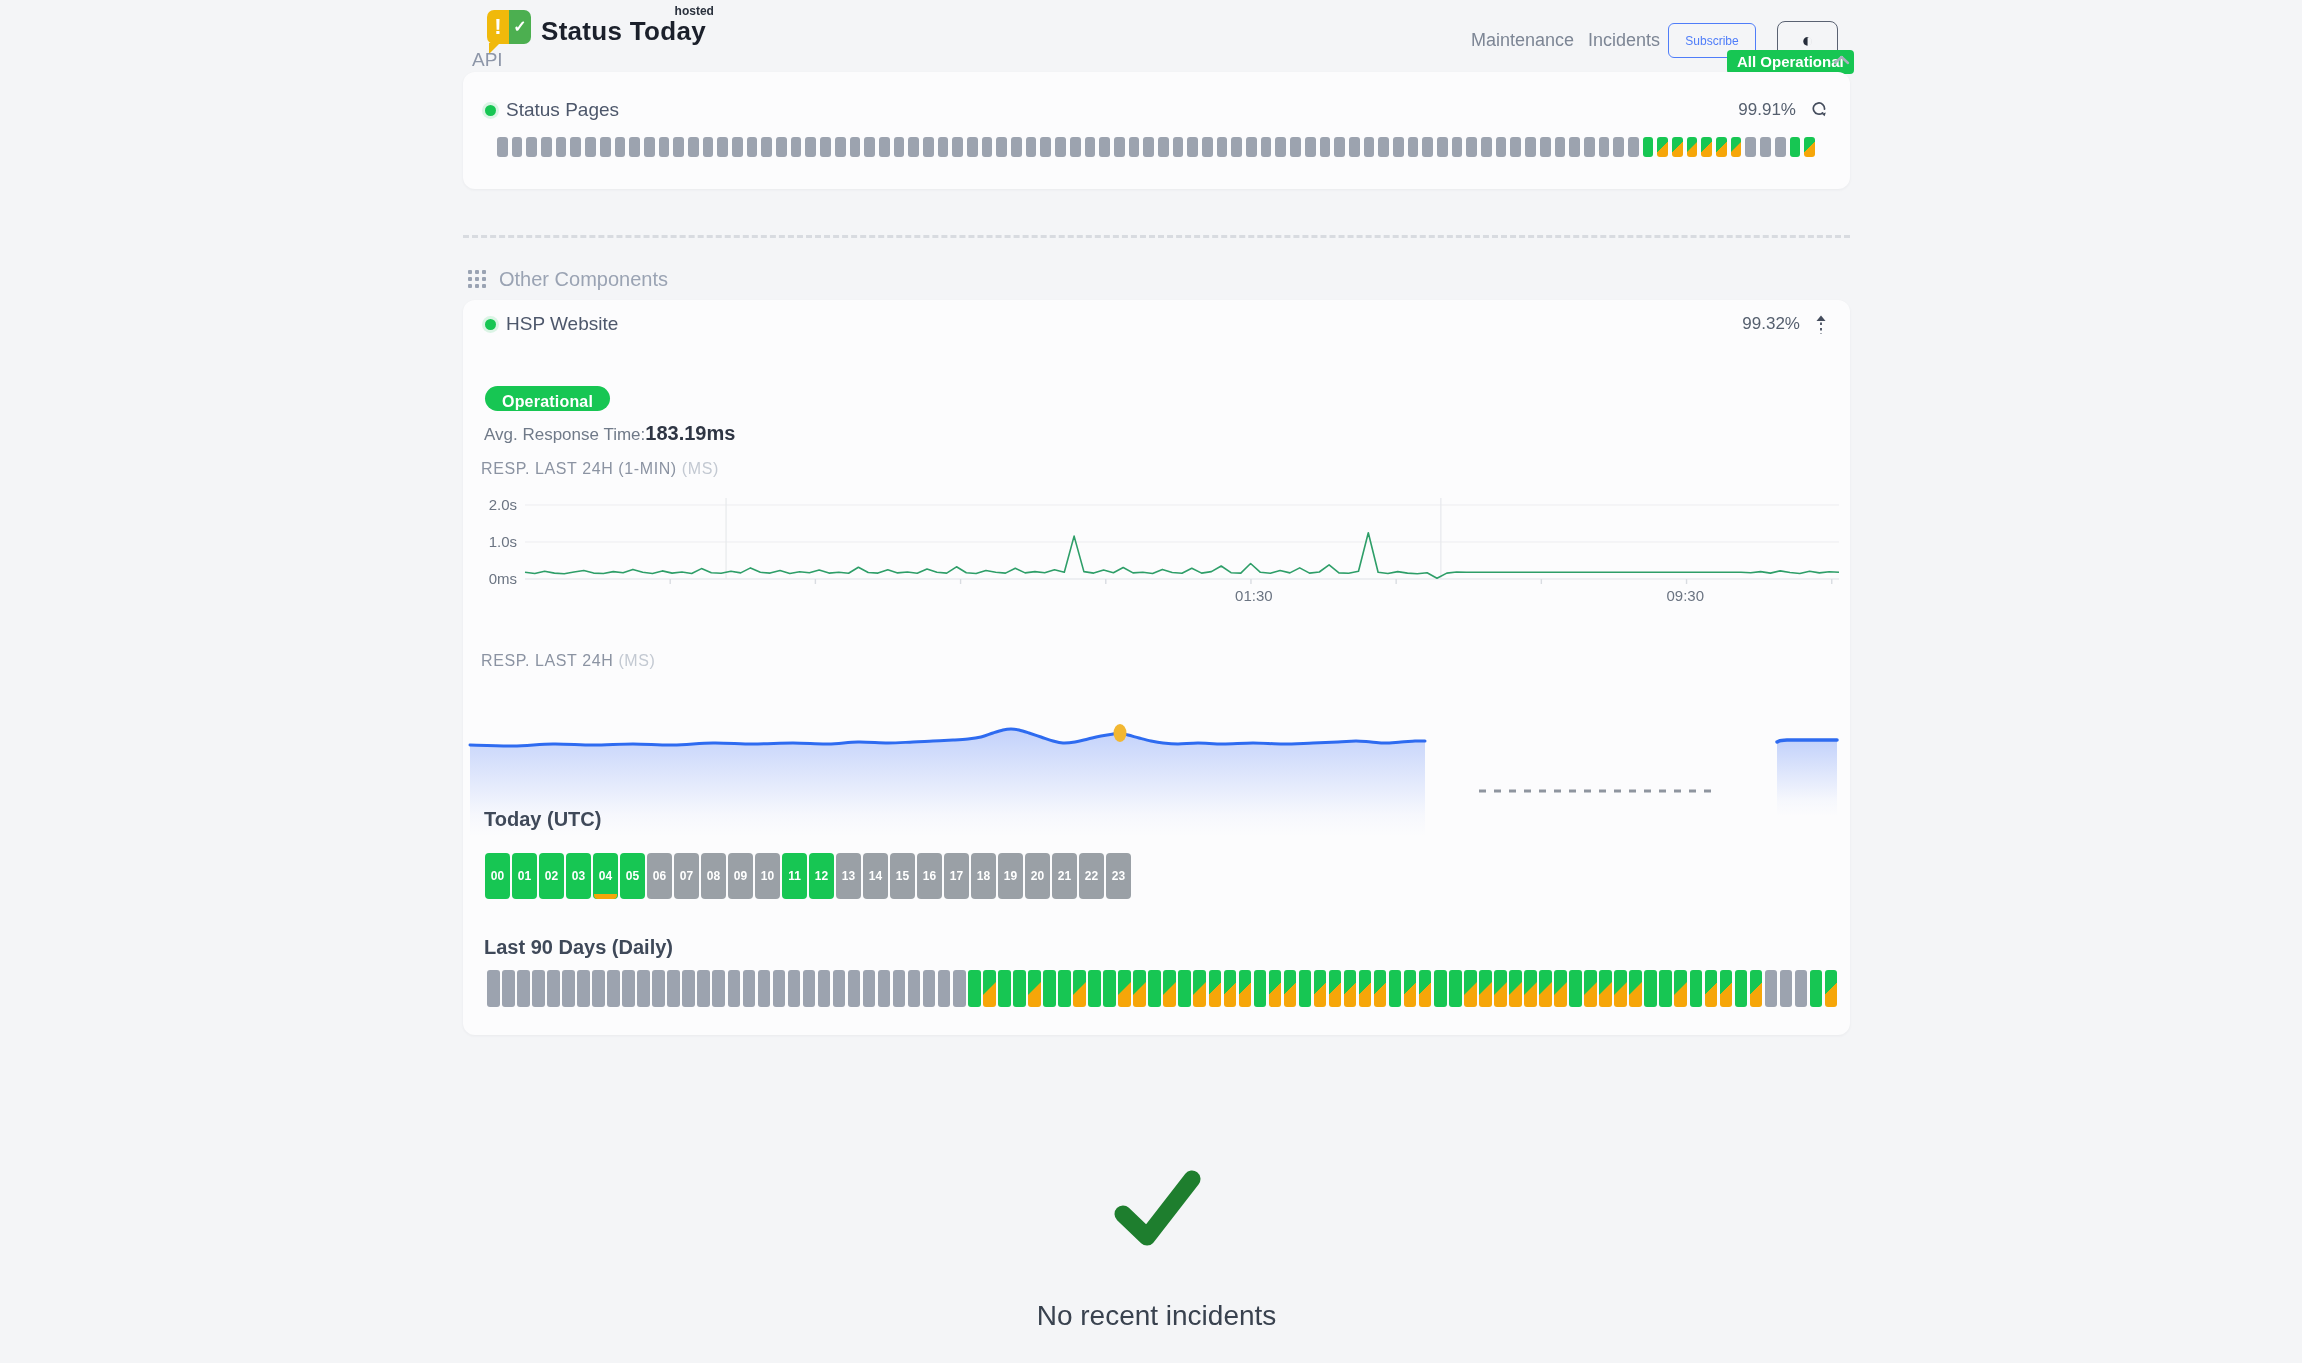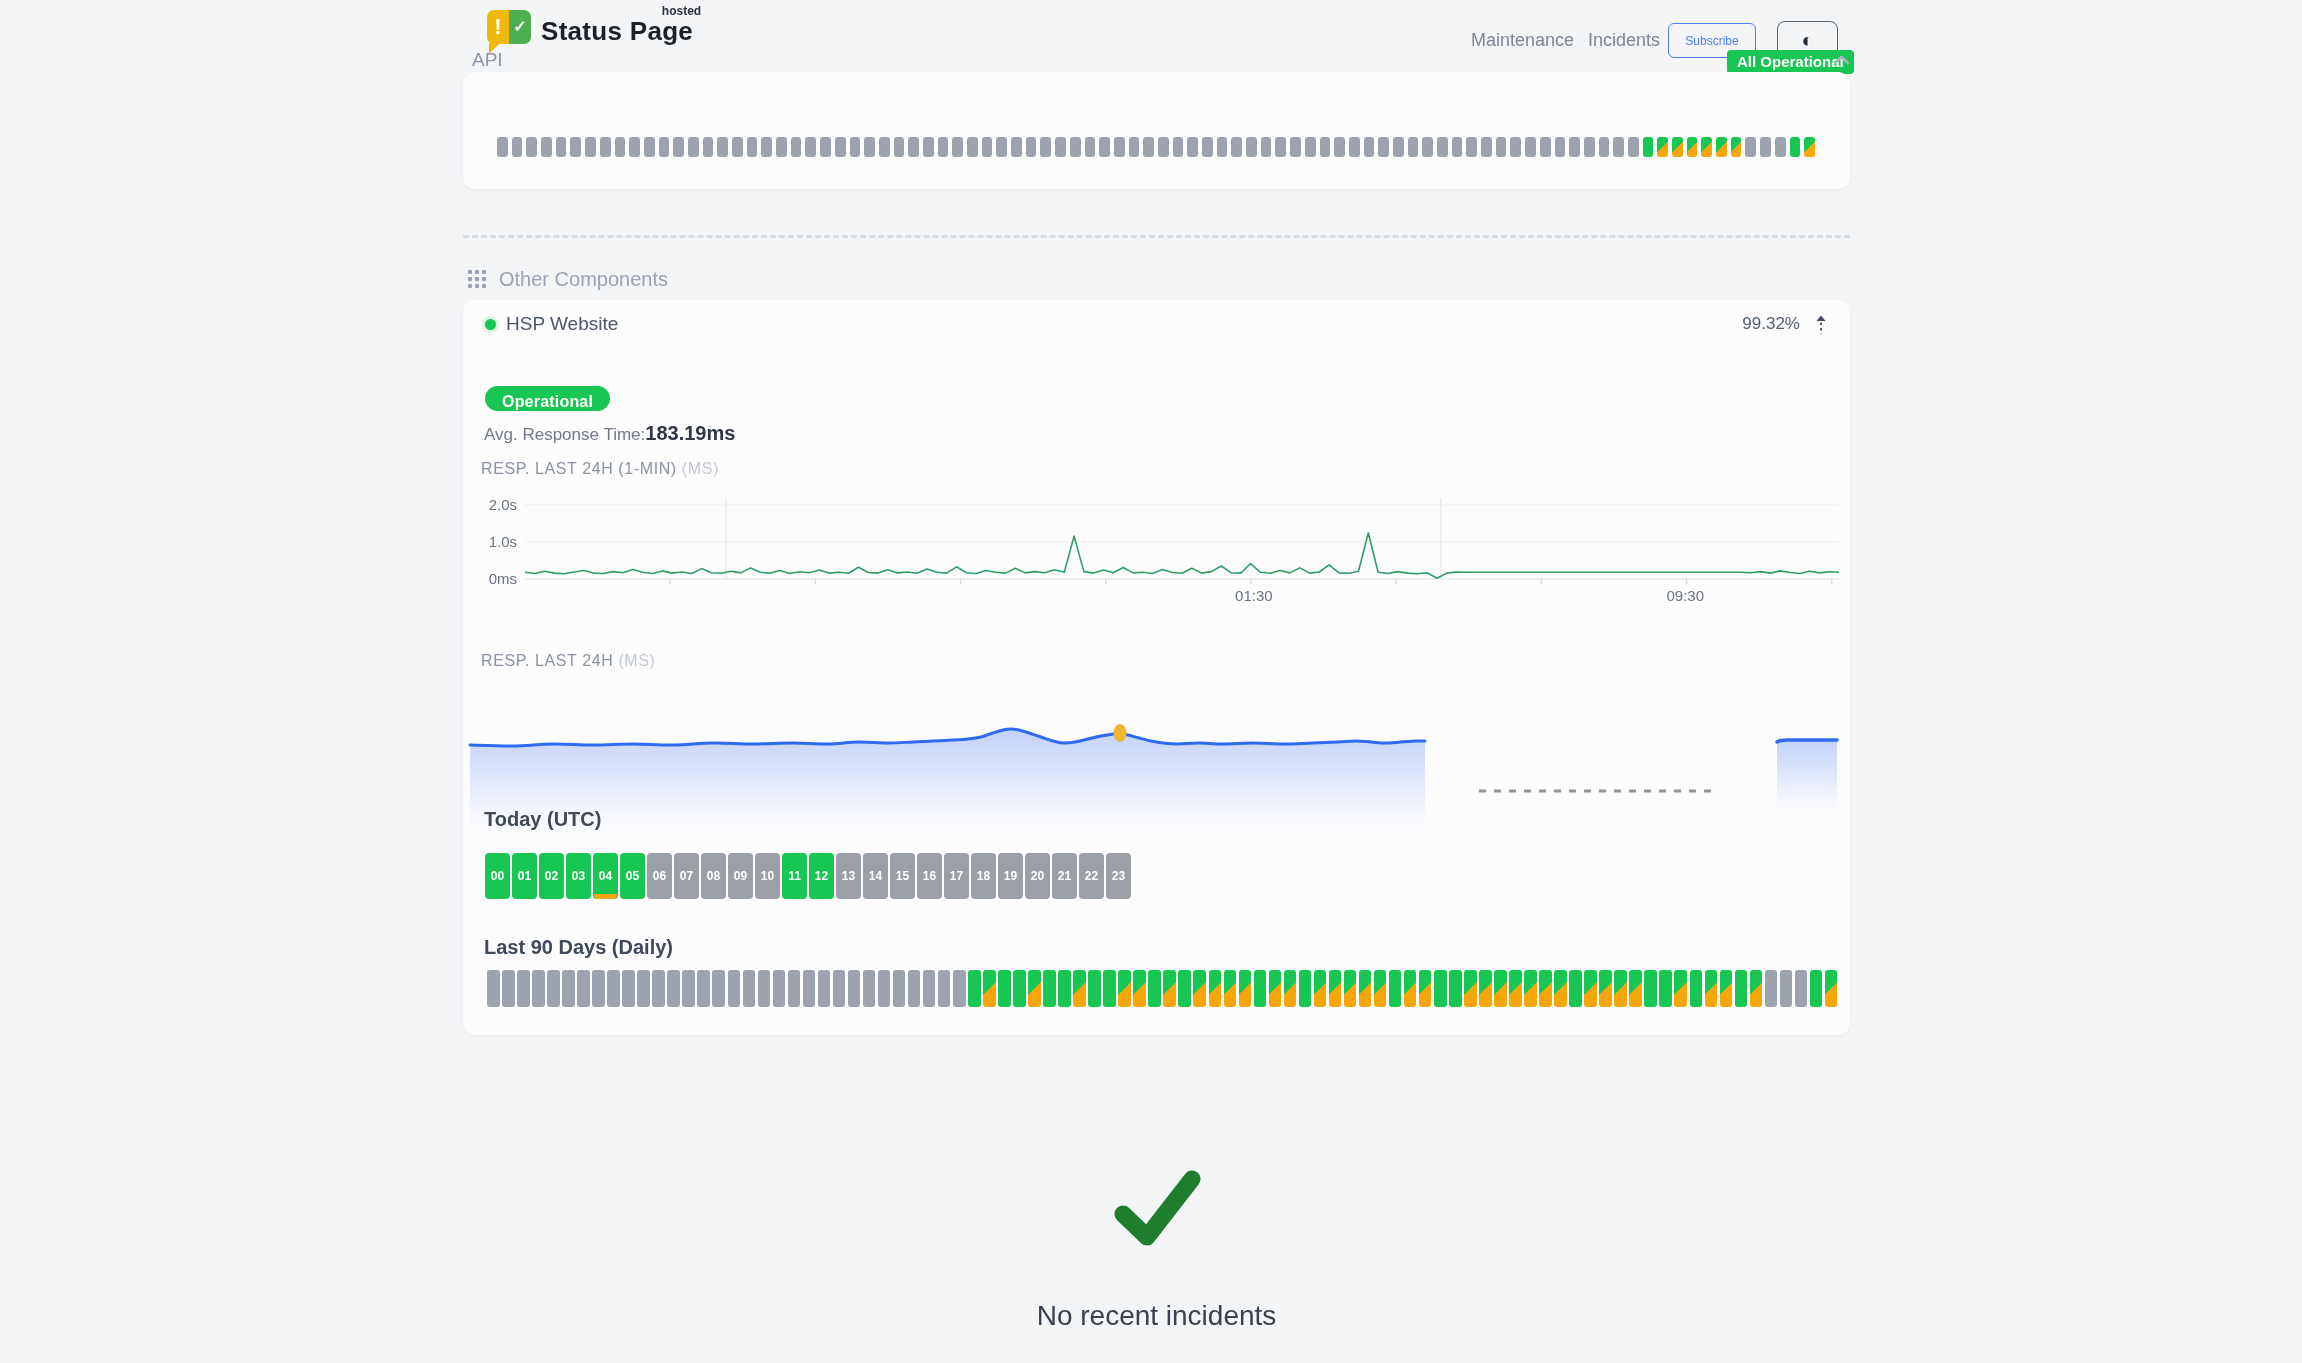--- a/index.html
+++ b/index.html
@@ -140,38 +140,50 @@
 
 <div class="page">
 
   <div class="brand">
     <div class="logo-icon">
       <span class="logo-left">!</span>
       <span class="logo-right">✓</span>
       <span class="logo-tail"></span>
     </div>
     <div class="brand-text">
-      <span class="brand-name">Status Page</span>
+      <span class="brand-name">Status Today</span>
       <span class="brand-hosted">hosted</span>
     </div>
   </div>
 
   <a class="nav-link" id="nav-maintenance">Maintenance</a>
   <a class="nav-link" id="nav-incidents">Incidents</a>
   <button class="subscribe-btn">Subscribe</button>
   <button class="theme-btn"><span>◐</span></button>
   <span class="all-op-badge">All Operational</span>
   <svg class="badge-chevron" width="17" height="12" viewBox="0 0 17 12">
     <polyline points="2,9 8.5,3 15,9" fill="none" stroke="#aab1bd" stroke-width="2.4" stroke-linecap="round" stroke-linejoin="round"></polyline>
   </svg>
 
   <div class="content">
     <div class="sec-label-api">API</div>
 
     <section class="card card1">
+      <div class="comp-row">
+        <span class="status-dot"></span>
+        <span class="comp-name">Status Pages</span>
+        <span class="comp-spacer"></span>
+        <span class="comp-uptime">99.91%</span>
+        <button class="icon-btn">
+          <svg width="18" height="16" viewBox="0 0 18 16">
+            <path d="M14.5,7.2 A5.6,5.6 0 1 0 12.6,10.8" fill="none" stroke="#444c5c" stroke-width="1.7" stroke-linecap="round"></path>
+            <path d="M11.6,11.8 l4.2,-1.4 l-1.2,3.8 z" fill="#444c5c"></path>
+          </svg>
+        </button>
+      </div>
       <div class="bars-row" id="bars-api">
           <div class="bar b-e"></div>
           <div class="bar b-e"></div>
           <div class="bar b-e"></div>
           <div class="bar b-e"></div>
           <div class="bar b-e"></div>
           <div class="bar b-e"></div>
           <div class="bar b-e"></div>
           <div class="bar b-e"></div>
           <div class="bar b-e"></div>

